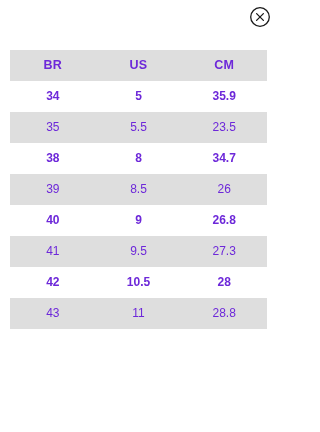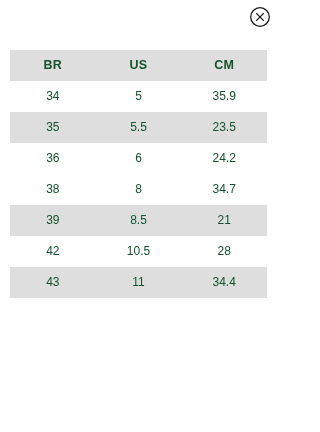--- a/index.html
+++ b/index.html
@@ -44,35 +44,36 @@
   }
   #size-table col {
     width: 33.3333%;
   }
   #size-table th,
   #size-table td {
     height: 25px;
     padding: 0;
     text-align: center;
     vertical-align: middle;
-    color: #14532d;
+    color: #6d28d9;
     font-size: 12px;
     line-height: 31px;
   }
   #size-table th {
     font-weight: bold;
     font-size: 12.5px;
     letter-spacing: 0.2px;
   }
   #size-table thead tr,
   #size-table tbody tr.band {
     background: #dedede;
   }
   #size-table tbody tr.plain {
     background: #ffffff;
+    font-weight: bold;
   }
 </style>
 </head>
 <body>
 
 <div id="modal">
 
   <button id="close-button" aria-label="Close">
     <span>
       <svg width="22" height="22" viewBox="0 0 22 22" aria-hidden="true">
@@ -101,40 +102,45 @@
           <td>34</td>
           <td>5</td>
           <td>35.9</td>
         </tr>
         <tr class="band">
           <td>35</td>
           <td>5.5</td>
           <td>23.5</td>
         </tr>
         <tr class="plain">
-          <td>36</td>
-          <td>6</td>
-          <td>24.2</td>
-        </tr>
-        <tr class="plain">
           <td>38</td>
           <td>8</td>
           <td>34.7</td>
         </tr>
         <tr class="band">
           <td>39</td>
           <td>8.5</td>
-          <td>21</td>
+          <td>26</td>
+        </tr>
+        <tr class="plain">
+          <td>40</td>
+          <td>9</td>
+          <td>26.8</td>
+        </tr>
+        <tr class="band">
+          <td>41</td>
+          <td>9.5</td>
+          <td>27.3</td>
         </tr>
         <tr class="plain">
           <td>42</td>
           <td>10.5</td>
           <td>28</td>
         </tr>
         <tr class="band">
           <td>43</td>
           <td>11</td>
-          <td>34.4</td>
+          <td>28.8</td>
         </tr>
       </tbody>
   </table>
 
 </div>
 
 </body></html>

